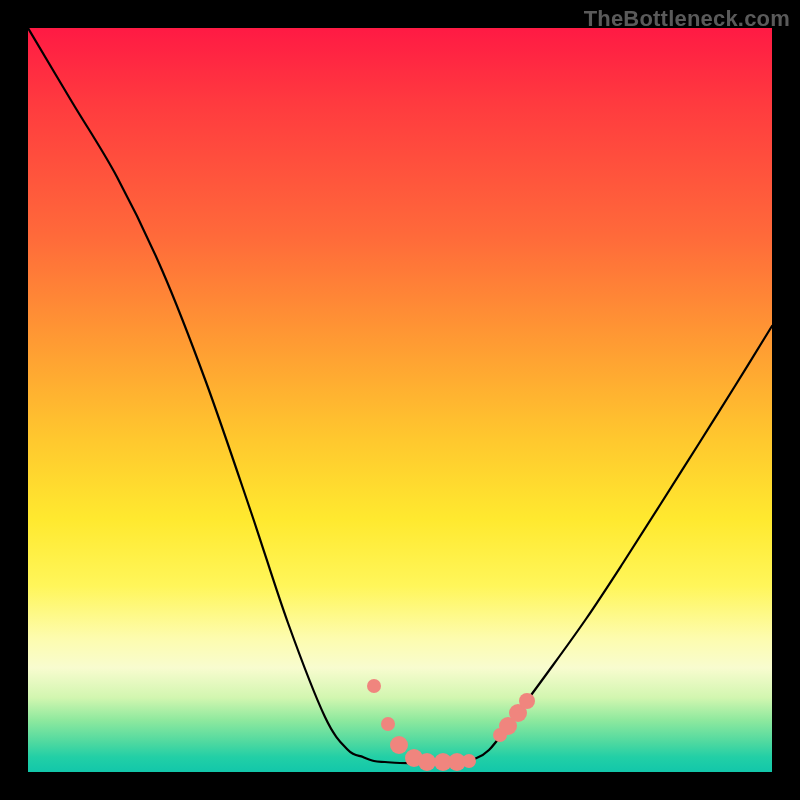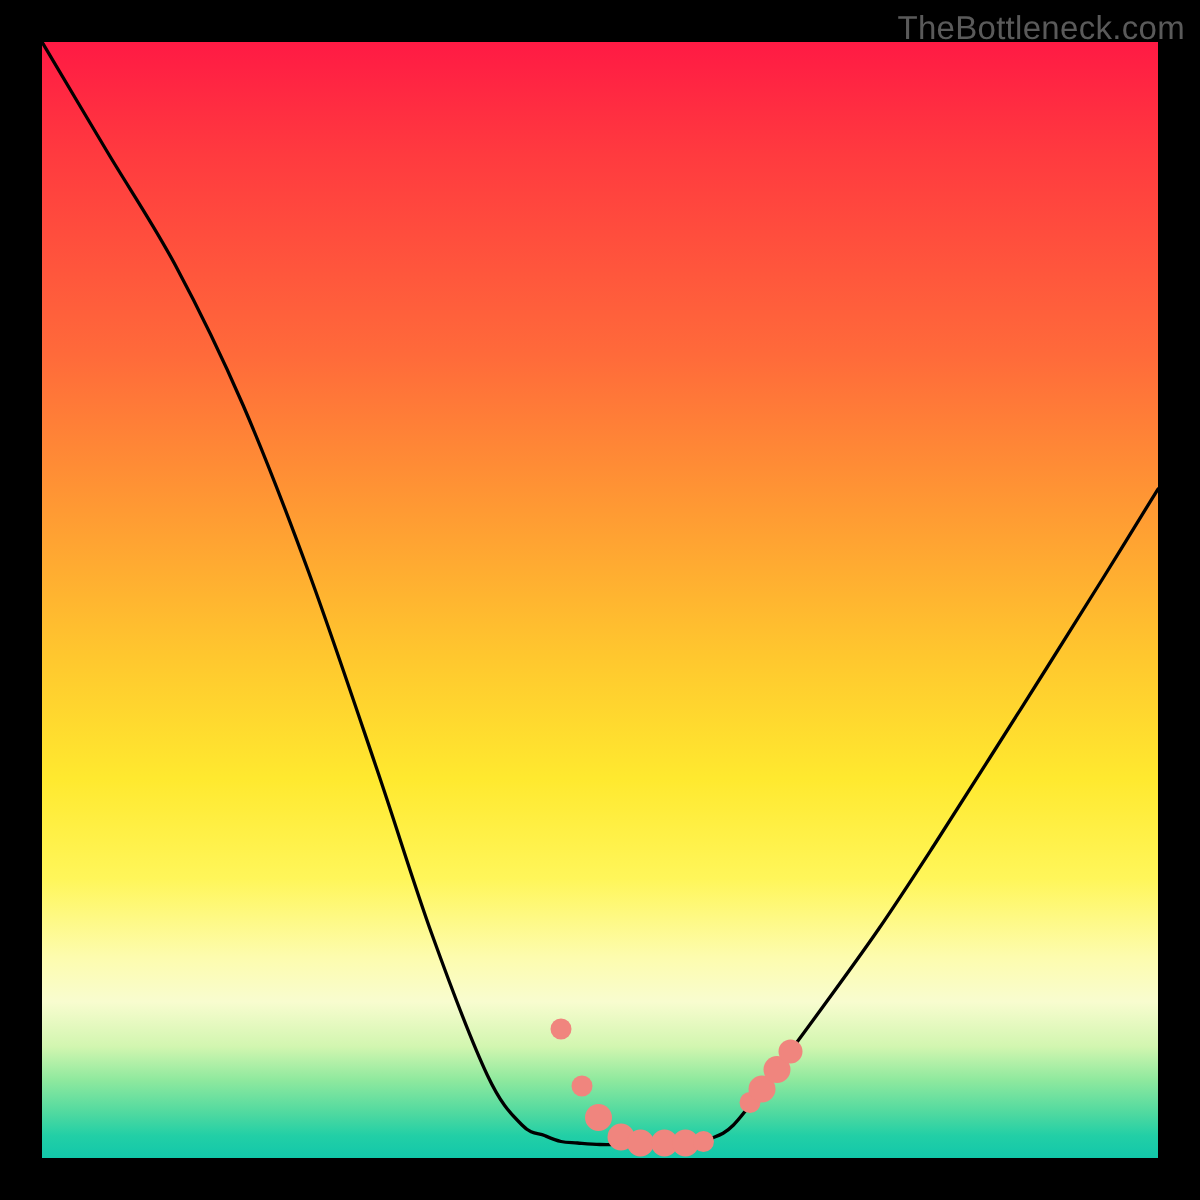--- a/index.html
+++ b/index.html
@@ -51,21 +51,21 @@
     width: 744px;
     height: 744px;
     display: block;
   }
   .watermark {
     position: absolute;
     top: 6px;
     right: 10px;
     color: #5a5a5a;
     font-size: 22px;
-    font-weight: 400;
+    font-weight: 700;
     letter-spacing: 0.2px;
     user-select: none;
   }
 </style>
 </head>
 <body>
 
 <div class="frame">
   <div class="plot-area">
     <svg class="svg-layer" viewBox="0 0 744 744" preserveAspectRatio="none">

